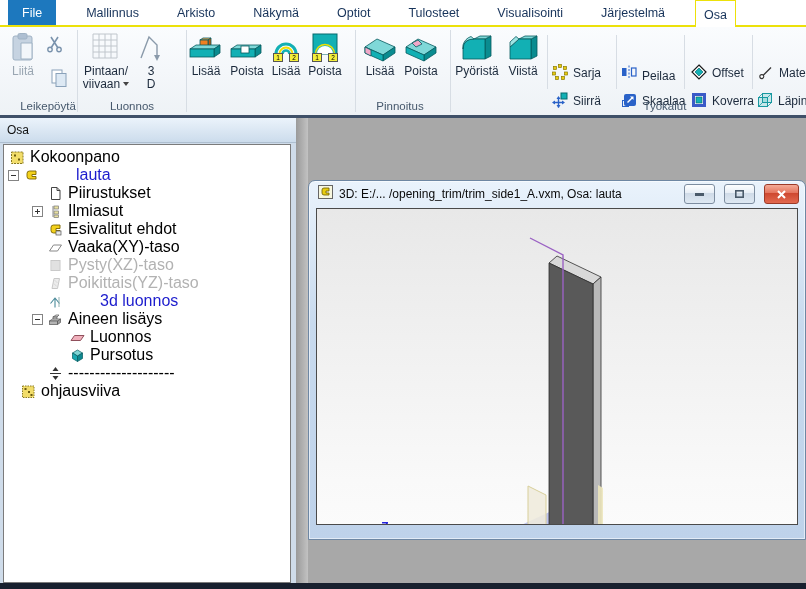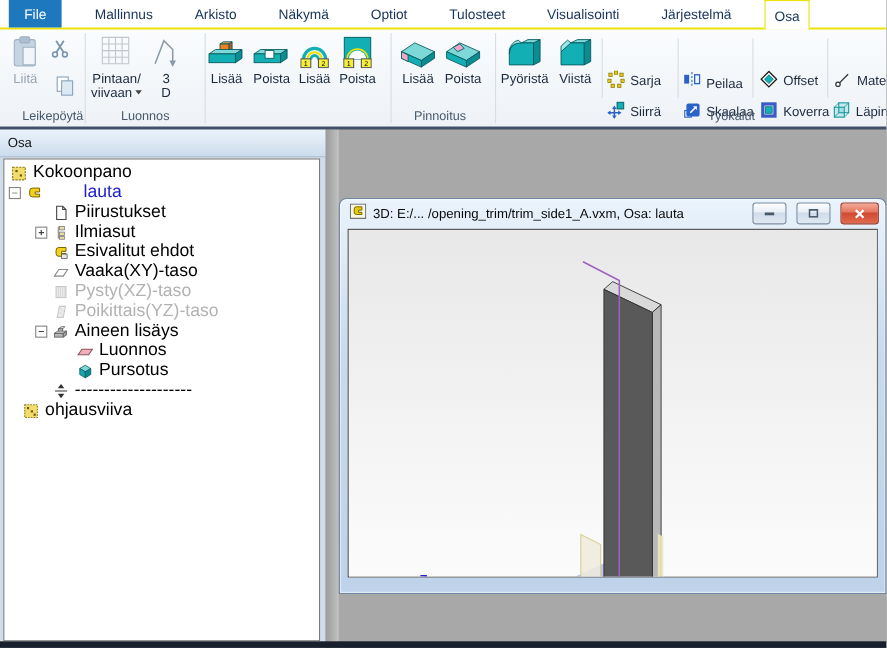--- a/index.html
+++ b/index.html
@@ -414,20 +414,28 @@
 
         <div class="trow lv2 gray">
           <span class="exp-spacer"></span>
           <span class="ticon"><svg width="15" height="15" viewBox="0 0 15 15">
                 <polygon points="4,12.5 6,2.5 11.5,2.5 9.5,12.5" fill="#ececec" stroke="#c8c8c8"></polygon>
                 <path d="M6.5 4l3 3M5.8 7.5l3 3" stroke="#d2d2d2" stroke-width=".8"></path>
               </svg></span>
           <span class="lbl">Poikittais(YZ)-taso</span>
         </div>
 
+        <div class="trow lv2 blue">
+          <span class="exp-spacer"></span>
+          <span class="ticon"><svg width="15" height="15" viewBox="0 0 15 15">
+                <path d="M2.5 9.5L7 4L11.5 9.5M7 4V13.5" stroke="#4a8a9a" stroke-width="1.1" fill="none"></path>
+                <path d="M11 3v10" stroke="#8aa" stroke-width=".9"></path>
+              </svg></span>
+          <span class="lbl">3d luonnos</span>
+        </div>
 
         <div class="trow lv2">
           <span class="expander">
               <svg width="5" height="1" viewBox="0 0 5 1">
                 <rect width="5" height="1" fill="#333"></rect>
               </svg>
             </span>
           <span class="ticon"><svg width="15" height="15" viewBox="0 0 15 15">
                 <g stroke="#555" stroke-width=".7">
                   <polygon points="5,5 8,3 11,3 9,5" fill="#e2e2e2"></polygon>

